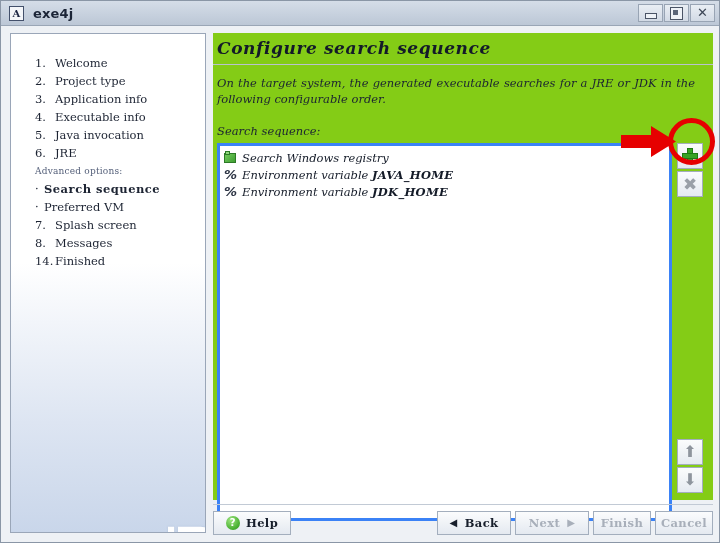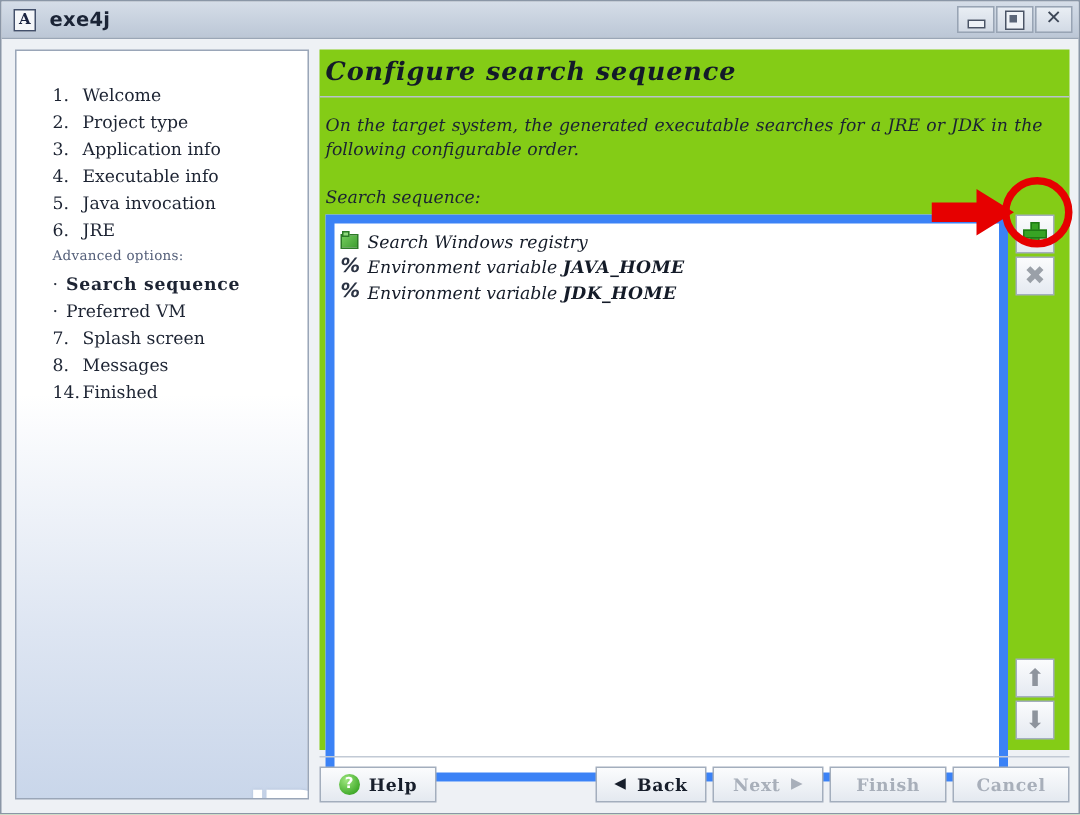--- a/index.html
+++ b/index.html
@@ -207,21 +207,21 @@
   
   #list-area {
     position: relative;
     padding-left: 4px;
   }
   #seq-listbox {
     width: 455px;
     height: 378px;
     box-sizing: border-box;
     background: #ffffff;
-    border: 6px solid #3b82f6;
+    border: 3px solid #3b82f6;
     padding: 3px 0 0 0;
     overflow: hidden;
   }
   .seq-item {
     display: flex;
     align-items: center;
     height: 17px;
     padding-left: 4px;
     font-family: "DejaVu Serif", serif;
     font-size: 11.5px;
@@ -379,21 +379,21 @@
     font-weight: bold;
     line-height: 14px;
     text-align: center;
   }
   #nav-buttons {
     margin-left: auto;
     display: flex;
     gap: 4px;
   }
   #back-button, #next-button { width: 74px; gap: 7px; padding: 0; }
-  #finish-button, #cancel-button { width: 78px; padding: 0; }
+  #finish-button, #cancel-button { width: 58px; padding: 0; }
   .tri-left  { font-size: 10px; line-height: 10px; }
   .tri-right { font-size: 10px; line-height: 10px; }
   .btn.disabled { color: #a8afba; }
   .btn.disabled .tri-left,
   .btn.disabled .tri-right { color: #a8afba; }
 
   
   #watermark {
     position: absolute;
     left: 352px;

